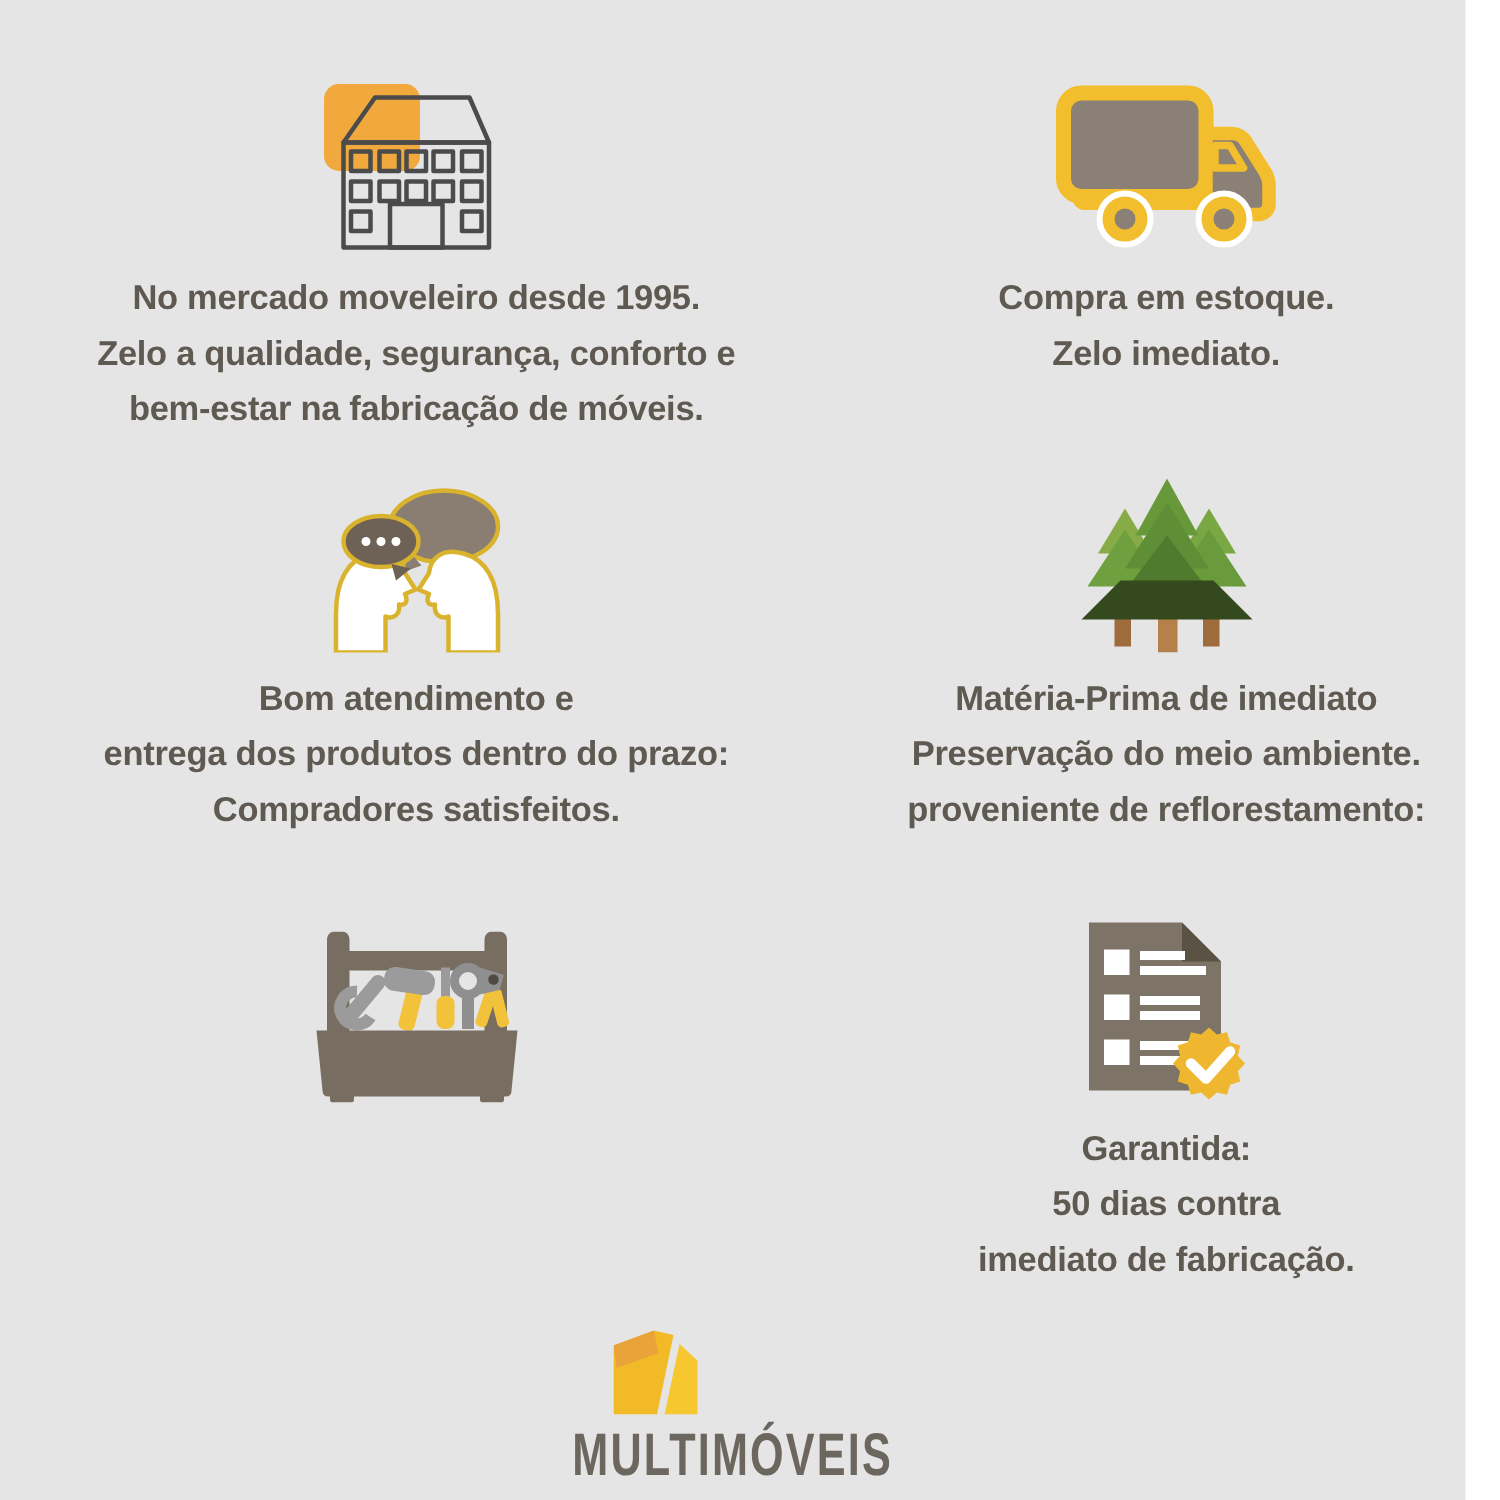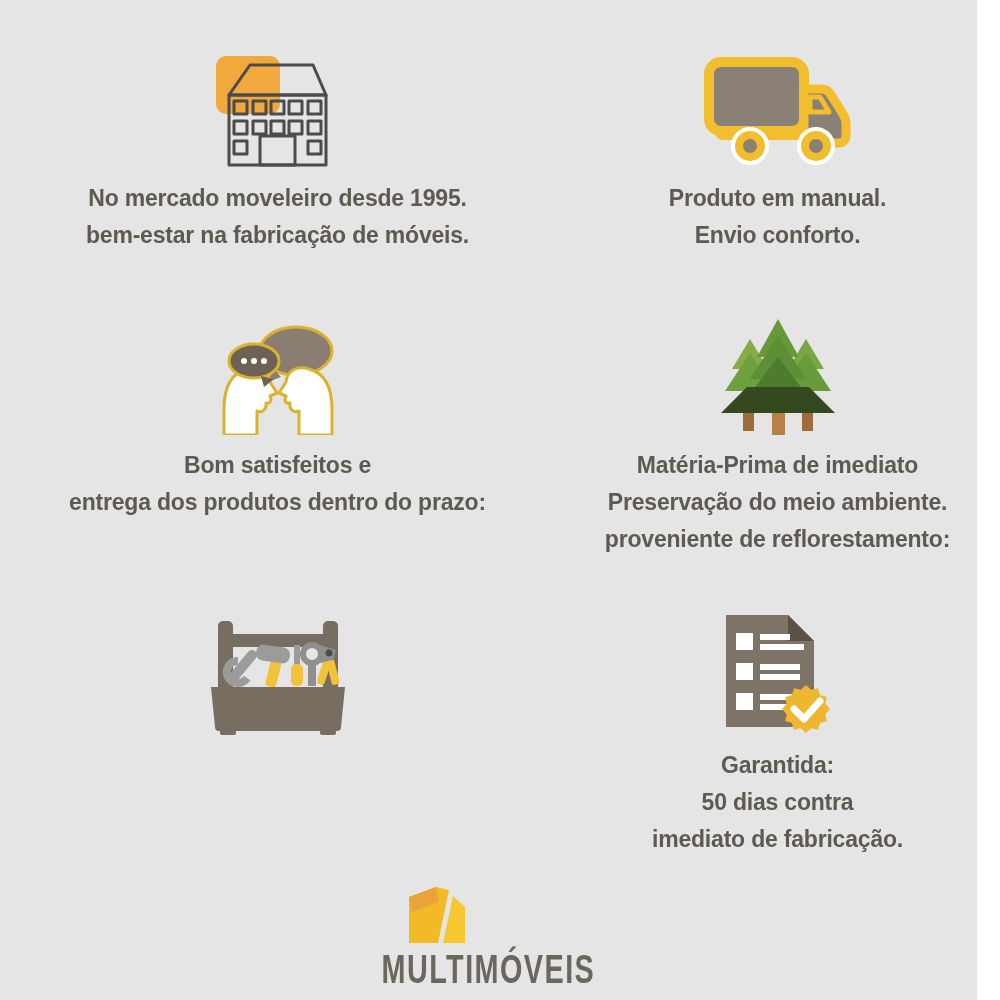--- a/index.html
+++ b/index.html
@@ -63,60 +63,62 @@
               <rect x="73" y="65" width="13" height="13"></rect>
             <rect x="92" y="65" width="13" height="13"></rect>
             <rect x="18" y="85" width="13" height="13"></rect>
               <rect x="92" y="85" width="13" height="13"></rect>
             <rect x="44" y="80" width="35" height="29"></rect>
           </g>
         </svg>
       </div>
       <div class="feature-text">
         <div>No mercado moveleiro desde 1995.</div>
+        <div>Zelo a qualidade, segurança, conforto e</div>
         <div>bem-estar na fabricação de móveis.</div>
       </div>
     </section>
 
     <section class="cell row1">
       <div class="iconbox">
         <svg width="150" height="112" viewBox="0 0 150 112">
           <rect x="12" y="68" width="126" height="16" rx="8" fill="#F2BE2D"></rect>
           <rect x="6" y="6" width="95" height="69" rx="12" fill="#8B8076" stroke="#F2BE2D" stroke-width="10"></rect>
           <path d="M101,33 h17 c4,0 8,2 10,6 l12,19 c2,3 3,7 3,10 v12 c0,4 -3,7 -7,7 h-35 z" fill="#8B8076" stroke="#F2BE2D" stroke-width="9" stroke-linejoin="round"></path>
           <path d="M107,41 h10 l9,15 h-19 z" fill="#8B8076" stroke="#F2BE2D" stroke-width="5" stroke-linejoin="round"></path>
           <circle cx="47" cy="90" r="17" fill="#F2BE2D" stroke="#ffffff" stroke-width="4"></circle>
           <circle cx="47" cy="90" r="7" fill="#8B8076"></circle>
           <circle cx="113" cy="90" r="17" fill="#F2BE2D" stroke="#ffffff" stroke-width="4"></circle>
           <circle cx="113" cy="90" r="7" fill="#8B8076"></circle>
         </svg>
       </div>
       <div class="feature-text">
-        <div>Produto em manual.</div>
-        <div>Envio conforto.</div>
+        <div>Compra em estoque.</div>
+        <div>Zelo imediato.</div>
       </div>
     </section>
 
     <section class="cell row2">
       <div class="iconbox">
         <svg width="124" height="110" viewBox="0 0 124 110">
           <ellipse cx="80" cy="26" rx="36" ry="24" fill="#8A7D71" stroke="#D9B32E" stroke-width="3"></ellipse>
           <path d="M58,44 l-7,13 14,-5 z" fill="#8A7D71"></path>
           <path d="M8,110 L8,84 C8,62 16,48 31,44 C45,40 53,47 54,57 L61,68 L54,71 C56,75 55,79 50,78 C51,85 46,88 41,86 L41,110 Z" fill="#ffffff" stroke="#D9B32E" stroke-width="3" stroke-linejoin="round"></path>
           <path d="M8,110 L8,84 C8,62 16,48 31,44 C45,40 53,47 54,57 L61,68 L54,71 C56,75 55,79 50,78 C51,85 46,88 41,86 L41,110 Z" transform="translate(124,0) scale(-1,1)" fill="#ffffff" stroke="#D9B32E" stroke-width="3" stroke-linejoin="round"></path>
           <ellipse cx="38" cy="36" rx="25" ry="17" fill="#6E6156" stroke="#D9B32E" stroke-width="3"></ellipse>
           <path d="M45,51 l3,11 10,-8 z" fill="#6E6156"></path>
           <circle cx="28" cy="36" r="3" fill="#ffffff"></circle>
           <circle cx="38" cy="36" r="3" fill="#ffffff"></circle>
           <circle cx="48" cy="36" r="3" fill="#ffffff"></circle>
         </svg>
       </div>
       <div class="feature-text">
-        <div>Bom satisfeitos e</div>
+        <div>Bom atendimento e</div>
         <div>entrega dos produtos dentro do prazo:</div>
+        <div>Compradores satisfeitos.</div>
       </div>
     </section>
 
     <section class="cell row2">
       <div class="iconbox">
         <svg width="130" height="118" viewBox="0 0 130 118">
           <rect x="30" y="90" width="11" height="24" fill="#9E6B3A"></rect>
           <rect x="59" y="90" width="13" height="28" fill="#B5804A"></rect>
           <rect x="89" y="90" width="11" height="24" fill="#9E6B3A"></rect>
           <polygon points="37,22 55,52 19,52" fill="#87AC47"></polygon>

